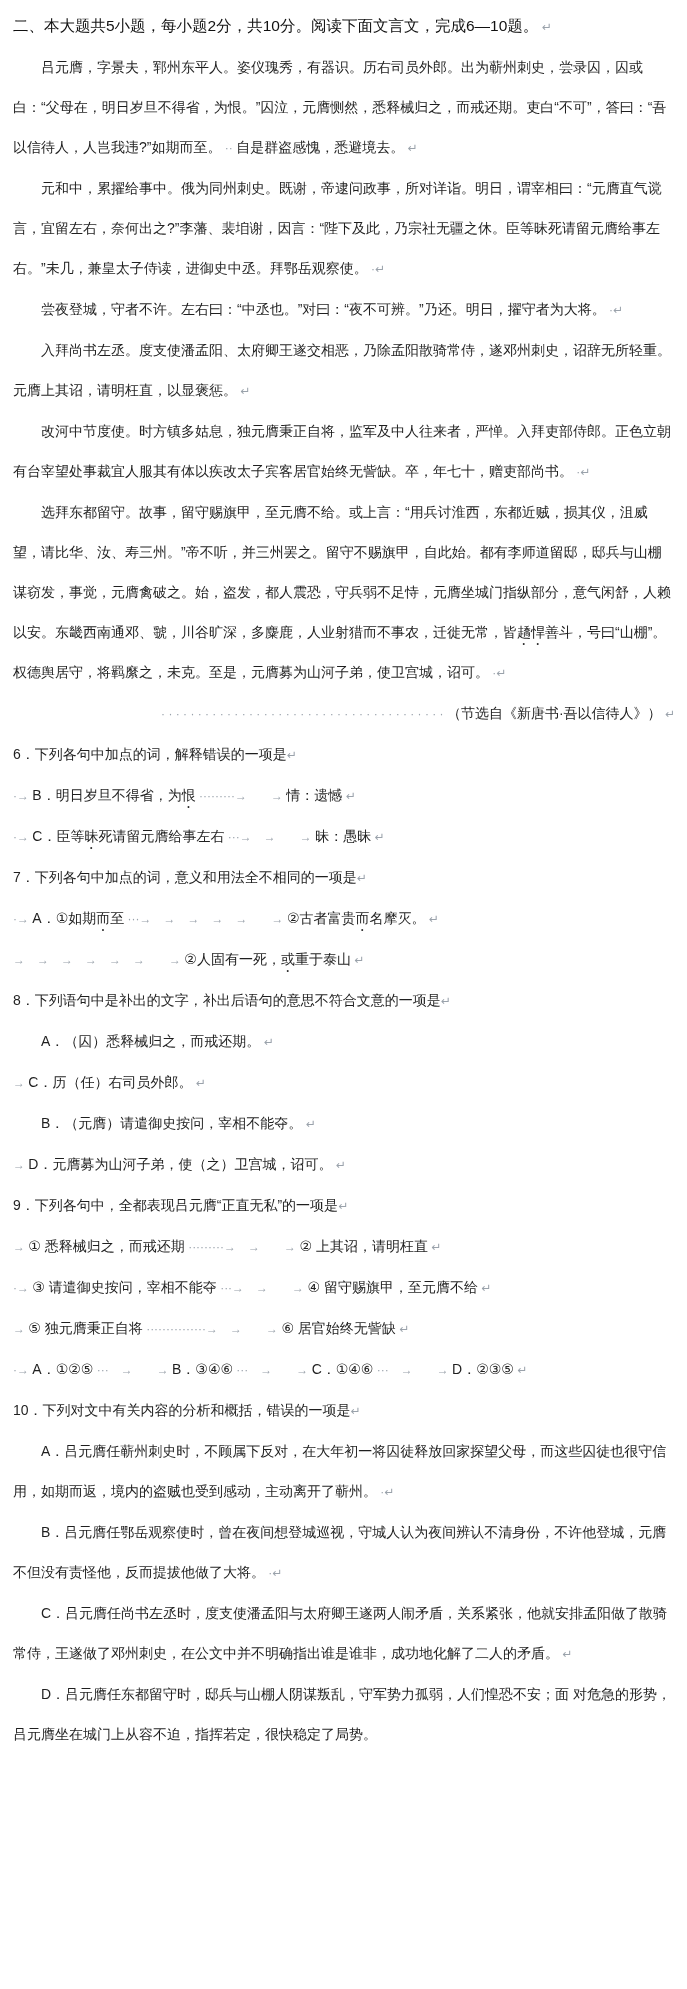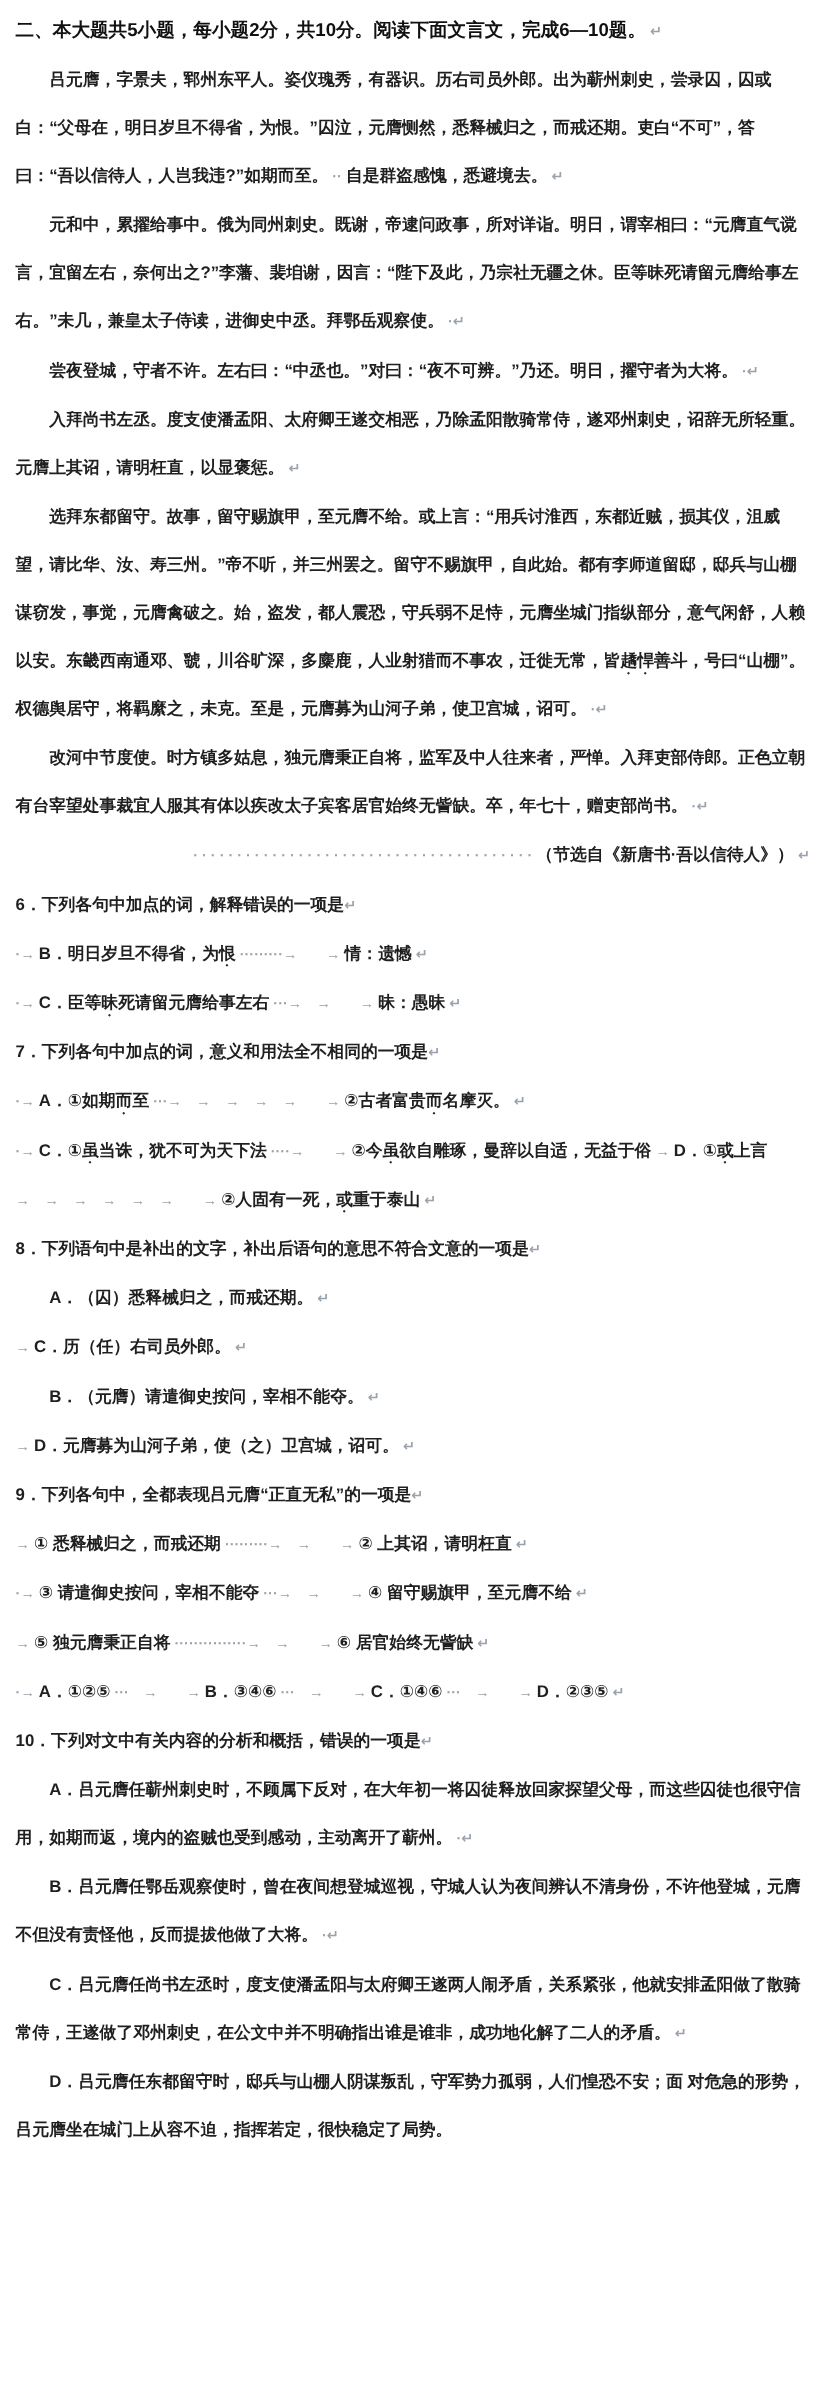--- a/index.html
+++ b/index.html
@@ -2,51 +2,50 @@
 <html><head>
 <meta charset="utf-8">
 <style>
   html,body{margin:0;padding:0;}
   body{
     width:687px;min-height:1989px;background:#ffffff;position:relative;
     font-family:"Liberation Sans","DejaVu Sans",sans-serif;
     color:#1f1f1f;font-size:14px;line-height:40px;
   }
   #doc{padding:6px 12px 100px 13px;}
-  .line{margin:0;font-weight:bold;}
-  .head{font-weight:bold;font-size:15.5px;color:#111;}
+  .line{margin:0;}
+  .head{font-weight:normal;font-size:15.5px;color:#111;}
   .ind{text-indent:2em;}
   .ind2{padding-left:2em;}
   .src{text-align:right;}
   .fm{color:#9aa2ab;white-space:pre;font-size:12px;}
   .jd{
     -webkit-text-emphasis:filled dot #2a2a2a;
     -webkit-text-emphasis-position:under right;
     text-emphasis:filled dot #2a2a2a;
     text-emphasis-position:under right;
   }
 </style>
 </head>
 <body>
 
 <div id="doc">
     <div class="line head"><span>二、本大题共5小题，每小题2分，共10分。阅读下面文言文，完成6—10题。</span><span class="fm"> ↵</span></div>
     <div class="line ind"><span>吕元膺，字景夫，郓州东平人。姿仪瑰秀，有器识。历右司员外郎。出为蕲州刺史，尝录囚，囚或白：“父母在，明日岁旦不得省，为恨。”囚泣，元膺恻然，悉释械归之，而戒还期。吏白“不可”，答曰：“吾以信待人，人岂我违?”如期而至。</span><span class="fm"> ·· </span><span>自是群盗感愧，悉避境去。</span><span class="fm"> ↵</span></div>
     <div class="line ind"><span>元和中，累擢给事中。俄为同州刺史。既谢，帝逮问政事，所对详诣。明日，谓宰相曰：“元膺直气谠言，宜留左右，奈何出之?”李藩、裴垍谢，因言：“陛下及此，乃宗社无疆之休。臣等昧死请留元膺给事左右。”未几，兼皇太子侍读，进御史中丞。拜鄂岳观察使。</span><span class="fm"> ·↵</span></div>
     <div class="line ind"><span>尝夜登城，守者不许。左右曰：“中丞也。”对曰：“夜不可辨。”乃还。明日，擢守者为大将。</span><span class="fm"> ·↵</span></div>
     <div class="line ind"><span>入拜尚书左丞。度支使潘孟阳、太府卿王遂交相恶，乃除孟阳散骑常侍，遂邓州刺史，诏辞无所轻重。元膺上其诏，请明枉直，以显褒惩。</span><span class="fm"> ↵</span></div>
+    <div class="line ind"><span>改河中节度使。时方镇多姑息，独元膺秉正自将，监军及中人往来者，严惮。入拜吏部侍郎。正色立朝有台宰望处事裁宜人服其有体以疾改太子宾客居官始终无訾缺。卒，年七十，赠吏部尚书。</span><span class="fm"> ·↵</span></div>
     <div class="line ind"><span>选拜东都留守。故事，留守赐旗甲，至元膺不给。或上言：“用兵讨淮西，东都近贼，损其仪，沮威望，请比华、汝、寿三州。”帝不听，并三州罢之。留守不赐旗甲，自此始。都有李师道留邸，邸兵与山棚谋窃发，事觉，元膺禽破之。始，盗发，都人震恐，守兵弱不足恃，元膺坐城门指纵部分，意气闲舒，人赖以安。东畿西南通邓、虢，川谷旷深，多麋鹿，人业射猎而不事农，迁徙无常，皆</span><span class="jd">趫悍</span><span>善斗，号曰“山棚”。权德舆居守，将羁縻之，未克。至是，元膺募为山河子弟，使卫宫城，诏可。</span><span class="fm"> ·↵</span></div>
-    <div class="line ind"><span>改河中节度使。时方镇多姑息，独元膺秉正自将，监军及中人往来者，严惮。入拜吏部侍郎。正色立朝有台宰望处事裁宜人服其有体以疾改太子宾客居官始终无訾缺。卒，年七十，赠吏部尚书。</span><span class="fm"> ·↵</span></div>
     <div class="line src"><span class="fm">· · · · · · · · · · · · · · · · · · · · · · · · · · · · · · · · · · · · · · · </span><span>（节选自《新唐书·吾以信待人》）</span><span class="fm"> ↵</span></div>
     <div class="line "><span>6．下列各句中加点的词，解释错误的一项是</span><span class="fm">↵</span></div>
     <div class="line "><span class="fm">·→ </span><span>B．明日岁旦不得省，为</span><span class="jd">恨</span><span class="fm"> ·········→　　→ </span><span>情：遗憾</span><span class="fm"> ↵</span></div>
     <div class="line "><span class="fm">·→ </span><span>C．臣等</span><span class="jd">昧</span><span>死请留元膺给事左右</span><span class="fm"> ···→　→　　→ </span><span>昧：愚昧</span><span class="fm"> ↵</span></div>
     <div class="line "><span>7．下列各句中加点的词，意义和用法全不相同的一项是</span><span class="fm">↵</span></div>
     <div class="line "><span class="fm">·→ </span><span>A．①如期</span><span class="jd">而</span><span>至</span><span class="fm"> ···→　→　→　→　→　　→ </span><span>②古者富贵</span><span class="jd">而</span><span>名摩灭。</span><span class="fm"> ↵</span></div>
-    <div class="line "><span class="fm">·→ </span><span>C．①</span><span class="jd">虽</span><span>当诛，犹不可为天下法</span><span class="fm"> ····→　　→ </span><span>②今</span><span class="jd">虽</span><span>欲自雕琢，曼辞以自适，无益于俗</span><span class="fm"> → </span><span>D．①</span><span class="jd">或</span><span>上言</span></div>
     <div class="line "><span class="fm">→　→　→　→　→　→　　→ </span><span>②人固有一死，</span><span class="jd">或</span><span>重于泰山</span><span class="fm"> ↵</span></div>
     <div class="line "><span>8．下列语句中是补出的文字，补出后语句的意思不符合文意的一项是</span><span class="fm">↵</span></div>
     <div class="line ind2"><span>A．（囚）悉释械归之，而戒还期。</span><span class="fm"> ↵</span></div>
     <div class="line "><span class="fm">→ </span><span>C．历（任）右司员外郎。</span><span class="fm"> ↵</span></div>
     <div class="line ind2"><span>B．（元膺）请遣御史按问，宰相不能夺。</span><span class="fm"> ↵</span></div>
     <div class="line "><span class="fm">→ </span><span>D．元膺募为山河子弟，使（之）卫宫城，诏可。</span><span class="fm"> ↵</span></div>
     <div class="line "><span>9．下列各句中，全都表现吕元膺“正直无私”的一项是</span><span class="fm">↵</span></div>
     <div class="line "><span class="fm">→ </span><span>① 悉释械归之，而戒还期</span><span class="fm"> ·········→　→　　→ </span><span>② 上其诏，请明枉直</span><span class="fm"> ↵</span></div>
     <div class="line "><span class="fm">·→ </span><span>③ 请遣御史按问，宰相不能夺</span><span class="fm"> ···→　→　　→ </span><span>④ 留守赐旗甲，至元膺不给</span><span class="fm"> ↵</span></div>
     <div class="line "><span class="fm">→ </span><span>⑤ 独元膺秉正自将</span><span class="fm"> ···············→　→　　→ </span><span>⑥ 居官始终无訾缺</span><span class="fm"> ↵</span></div>

